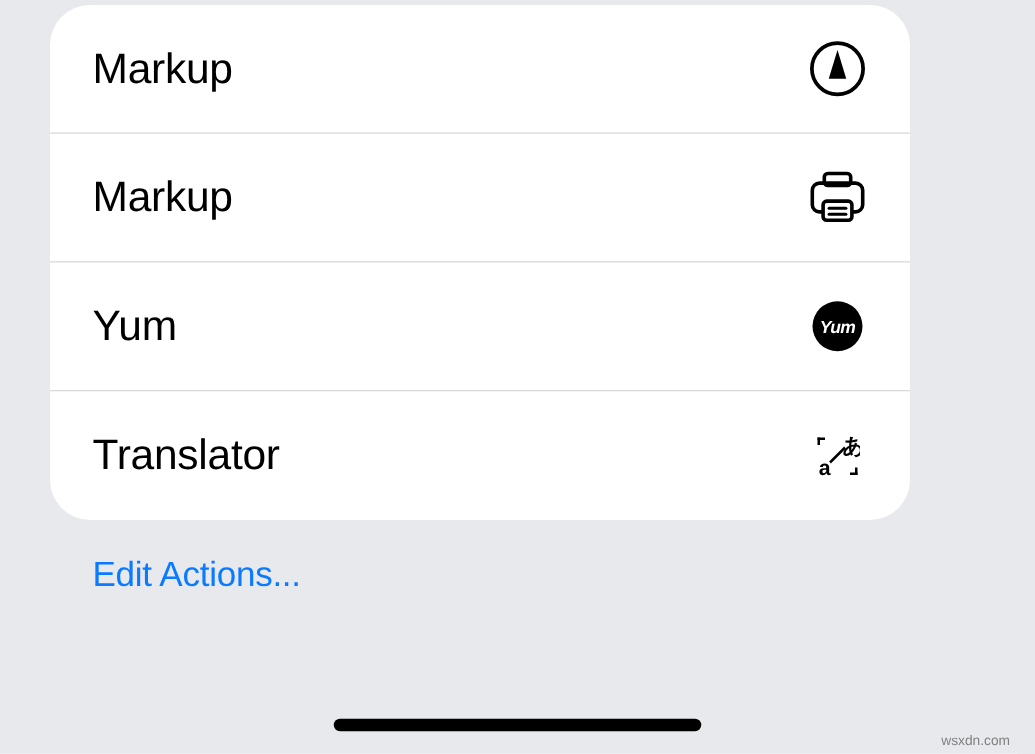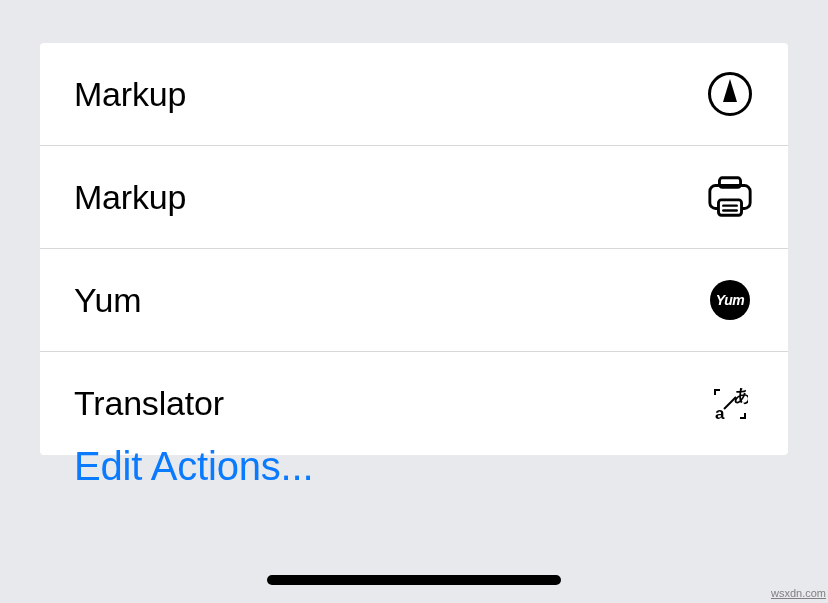--- a/index.html
+++ b/index.html
@@ -12,25 +12,24 @@
     height: 603px;
     background: #e8e9ed;
     font-family: -apple-system, BlinkMacSystemFont, "Helvetica Neue", Arial, sans-serif;
     position: relative;
     overflow: hidden;
   }
   .card {
     position: absolute;
     top: 4px;
     left: 40px;
-    width: 748px;
+    width: 688px;
     background: #ffffff;
-    border-radius: 4px;
+    border-radius: 32px;
     overflow: hidden;
-    margin-top: 39px;
   }
   .action-item {
     display: flex;
     align-items: center;
     justify-content: space-between;
     padding: 0 34px;
     height: 103px;
     border-bottom: 1px solid #d8d8d8;
     cursor: pointer;
   }
@@ -47,43 +46,42 @@
     width: 48px;
     height: 48px;
     display: flex;
     align-items: center;
     justify-content: center;
   }
   .edit-actions {
     position: absolute;
     left: 74px;
     top: 444px;
-    font-size: 40px;
+    font-size: 28px;
     font-weight: 400;
     color: #0a7aff;
     letter-spacing: -0.2px;
     cursor: pointer;
   }
   .home-indicator {
     position: absolute;
     left: 267px;
     bottom: 18px;
     width: 294px;
     height: 10px;
     background: #000000;
     border-radius: 10px;
   }
   .watermark {
     position: absolute;
-    right: 2px;
+    right: 20px;
     bottom: 4px;
     font-size: 11px;
     color: #808080;
     font-family: Arial, sans-serif;
-    text-decoration: underline;
   }
   .yum-circle {
     width: 40px;
     height: 40px;
     border-radius: 50%;
     background: #000000;
     display: flex;
     align-items: center;
     justify-content: center;
     color: #ffffff;

